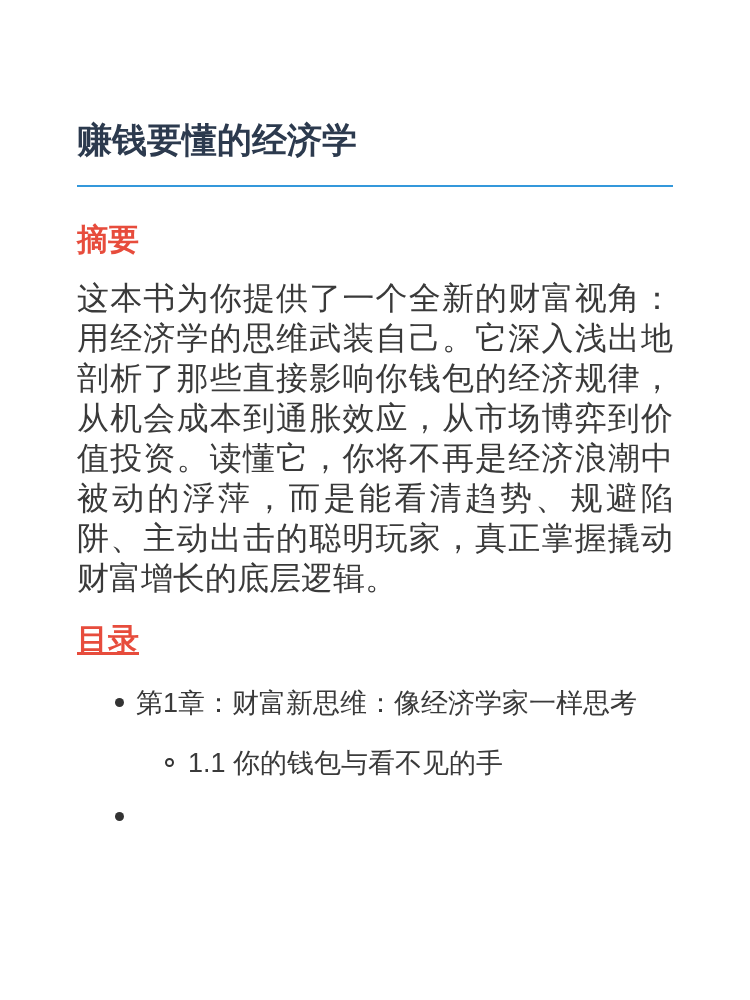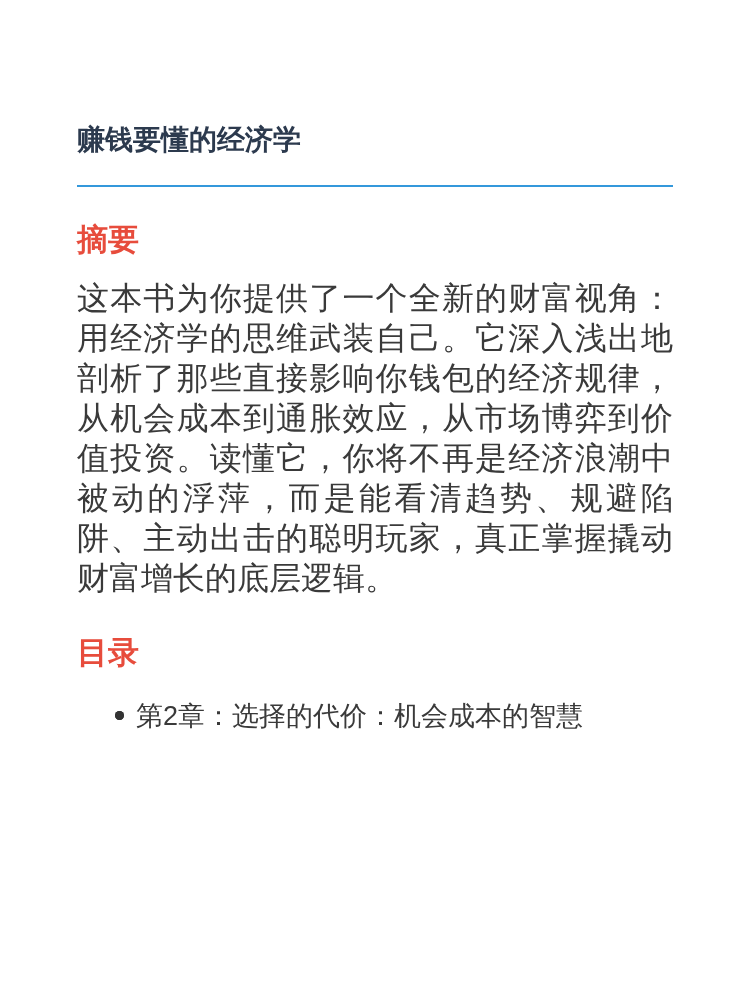--- a/index.html
+++ b/index.html
@@ -17,41 +17,41 @@
   .page {
     box-sizing: border-box;
     width: 750px;
     height: 1000px;
     padding: 0 77px;
     background: var(--page-background, #ffffff);
   }
   .doc-title {
     margin: 0;
     padding-top: 116px;
-    font-size: 28px;
+    font-size: 35px;
     line-height: 48px;
     font-weight: 700;
     color: var(--title-color, #2c3a4e);
     letter-spacing: 0px;
   }
   .divider {
     height: 2px;
     margin-top: 21px;
     background: var(--divider-color, #3498db);
     border: none;
   }
   .section-heading {
     margin: 0;
     font-size: 31px;
     line-height: 41px;
     font-weight: 700;
     color: var(--heading-accent, #e74c3c);
   }
   .summary-heading { margin-top: 32px; }
-  .toc-heading { margin-top: 34px; }
+  .toc-heading { margin-top: 21px; text-decoration: underline; }
   .summary-text {
     margin: 18px 0 0 0;
     font-size: 32px;
     line-height: 40px;
     color: var(--body-text, #3a3a3a);
     text-align: justify;
     text-justify: inter-ideograph;
   }
   .toc-list {
     margin: 21px 0 0 0;
@@ -110,27 +110,31 @@
 
   <p class="summary-text">这本书为你提供了一个全新的财富视角：用经济学的思维武装自己。它深入浅出地剖析了那些直接影响你钱包的经济规律，从机会成本到通胀效应，从市场博弈到价值投资。读懂它，你将不再是经济浪潮中被动的浮萍，而是能看清趋势、规避陷阱、主动出击的聪明玩家，真正掌握撬动财富增长的底层逻辑。</p>
 
   <h2 class="section-heading toc-heading">目录</h2>
 
   <ul class="toc-list">
 
     <li class="toc-chapter">
       <div class="chapter-row">
         <span class="bullet-disc"></span>
+        <span>第1章：财富新思维：像经济学家一样思考</span>
       </div>
       <ul class="toc-sub">
+        <li class="toc-section">
+          <span class="bullet-circle"></span>
+          <span>1.1 你的钱包与看不见的手</span>
+        </li>
       </ul>
     </li>
 
     <li class="toc-chapter">
       <div class="chapter-row">
         <span class="bullet-disc"></span>
-        <span>第2章：选择的代价：机会成本的智慧</span>
       </div>
     </li>
 
   </ul>
 
 </div>
 
 </body></html>

